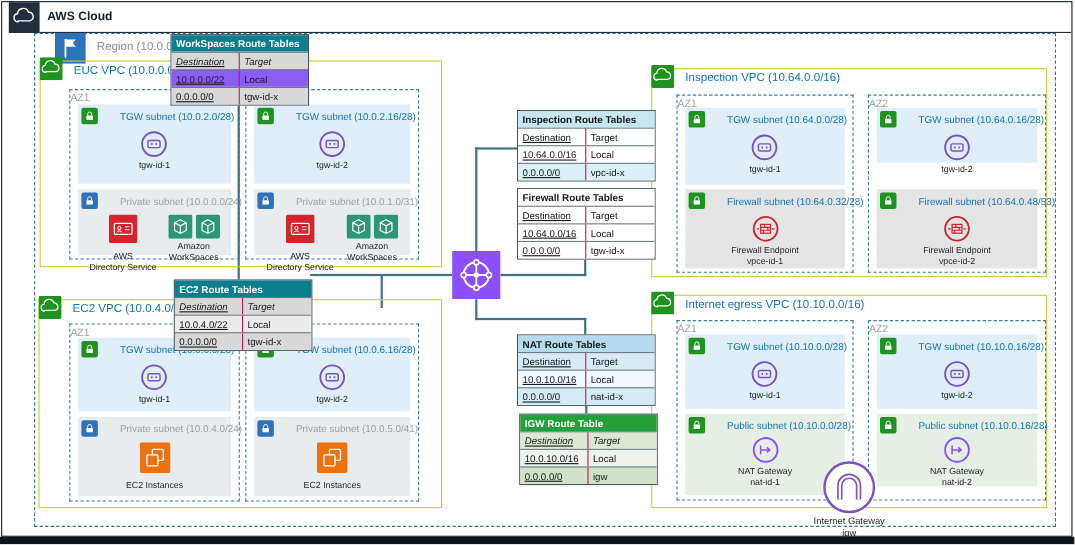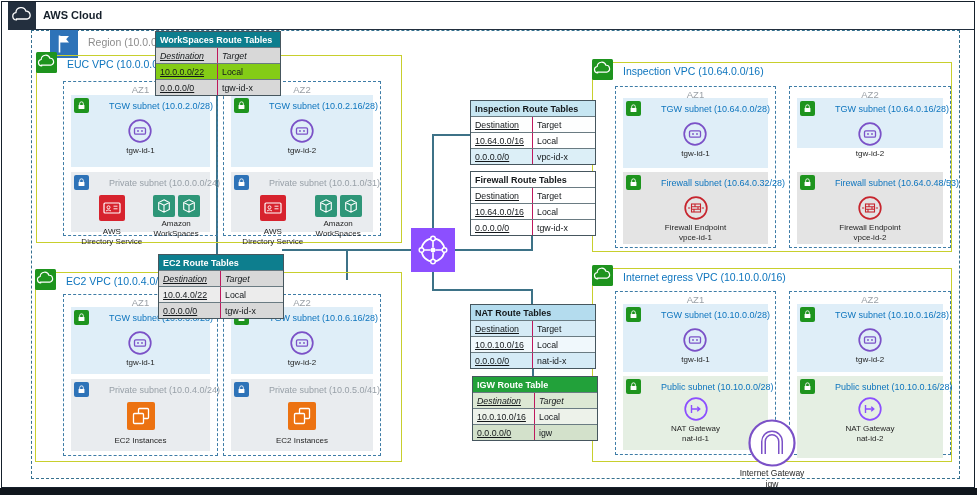--- a/index.html
+++ b/index.html
@@ -23,21 +23,21 @@
   
   .line{background:#3D7287;}
 
   
   .vpc{border:1.5px solid #C8CF2D;}
   .vpclabel{font-size:10.5px;color:#0E75BE;white-space:nowrap;}
   .sqicon{display:flex;align-items:center;justify-content:center;}
 
   
   .az{border:1.3px dashed #3E7CA6;}
-  .azlabel{text-align:center;color:#9AA0A6;font-size:9.5px;padding-top:2px;}
+  .azlabel{color:#9AA0A6;font-size:9.5px;padding-top:2px;}
 
   
   .subnet{position:absolute;left:7px;right:7px;}
   .snhead{display:flex;align-items:center;gap:20px;padding:3px 0 0 3px;}
   .lock{width:15px;height:15px;border-radius:2px;flex:0 0 15px;
         display:flex;align-items:center;justify-content:center;}
   .lock.green{background:#1E941E;}
   .lock.blue{background:#2E73B8;}
   .snlabel{font-size:9px;white-space:nowrap;}
   .snlabel.blue{color:#0E75BE;}
@@ -544,21 +544,21 @@
                   <circle cx="13" cy="13" r="10.8" fill="none" stroke="#7B51C7" stroke-width="1.7"></circle>
                   <rect x="7.5" y="9.8" width="11" height="6.4" rx="1.3" fill="none" stroke="#7B51C7" stroke-width="1.3"></rect>
                   <circle cx="11" cy="13" r="0.9" fill="#7B51C7"></circle>
                   <circle cx="15" cy="13" r="0.9" fill="#7B51C7"></circle>
                 </svg>
               </span>
           <div class="caption">tgw-id-2</div>
         </div>
           </div>
       </div>
-      <div class="subnet" style="top:84px;height:82px;background:#E5EFE3">
+      <div class="subnet" style="top:84px;height:66px;background:#E5EFE3">
         <div class="snhead">
           <span class="lock green">
               <svg width="11" height="11" viewBox="0 0 15 15">
                 <rect x="3.5" y="6.8" width="8" height="5.5" rx="0.8" fill="#fff"></rect>
                 <path d="M5 6.8V5a2.5 2.5 0 0 1 5 0v1.8" fill="none" stroke="#fff" stroke-width="1.2"></path>
               </svg>
             </span>
           <span class="snlabel blue">Public subnet (10.10.0.16/28)</span>
         </div>
         <div class="resrow" style="margin-top:2px">
@@ -589,21 +589,21 @@
         <circle cx="33.5" cy="22" r="2.3" fill="#8C4FFF" stroke="#fff" stroke-width="1.5"></circle>
       </svg>
   </div>
 
   <div class="abs rt" style="left:155px;top:31px">
     <div class="rt-title" style="background:#0D7E8E;color:#fff">WorkSpaces Route Tables</div>
     <div class="rt-row italic" style="background:#D8D8D8">
       <div class="rt-c">Destination</div>
       <div class="rt-c">Target</div>
     </div>
-    <div class="rt-row" style="background:#84cc16">
+    <div class="rt-row" style="background:#8b5cf6">
       <div class="rt-c">10.0.0.0/22</div>
       <div class="rt-c">Local</div>
     </div>
     <div class="rt-row" style="background:#D8D8D8">
       <div class="rt-c">0.0.0.0/0</div>
       <div class="rt-c">tgw-id-x</div>
     </div>
   </div>
 
   <div class="abs rt" style="left:158px;top:254px">

